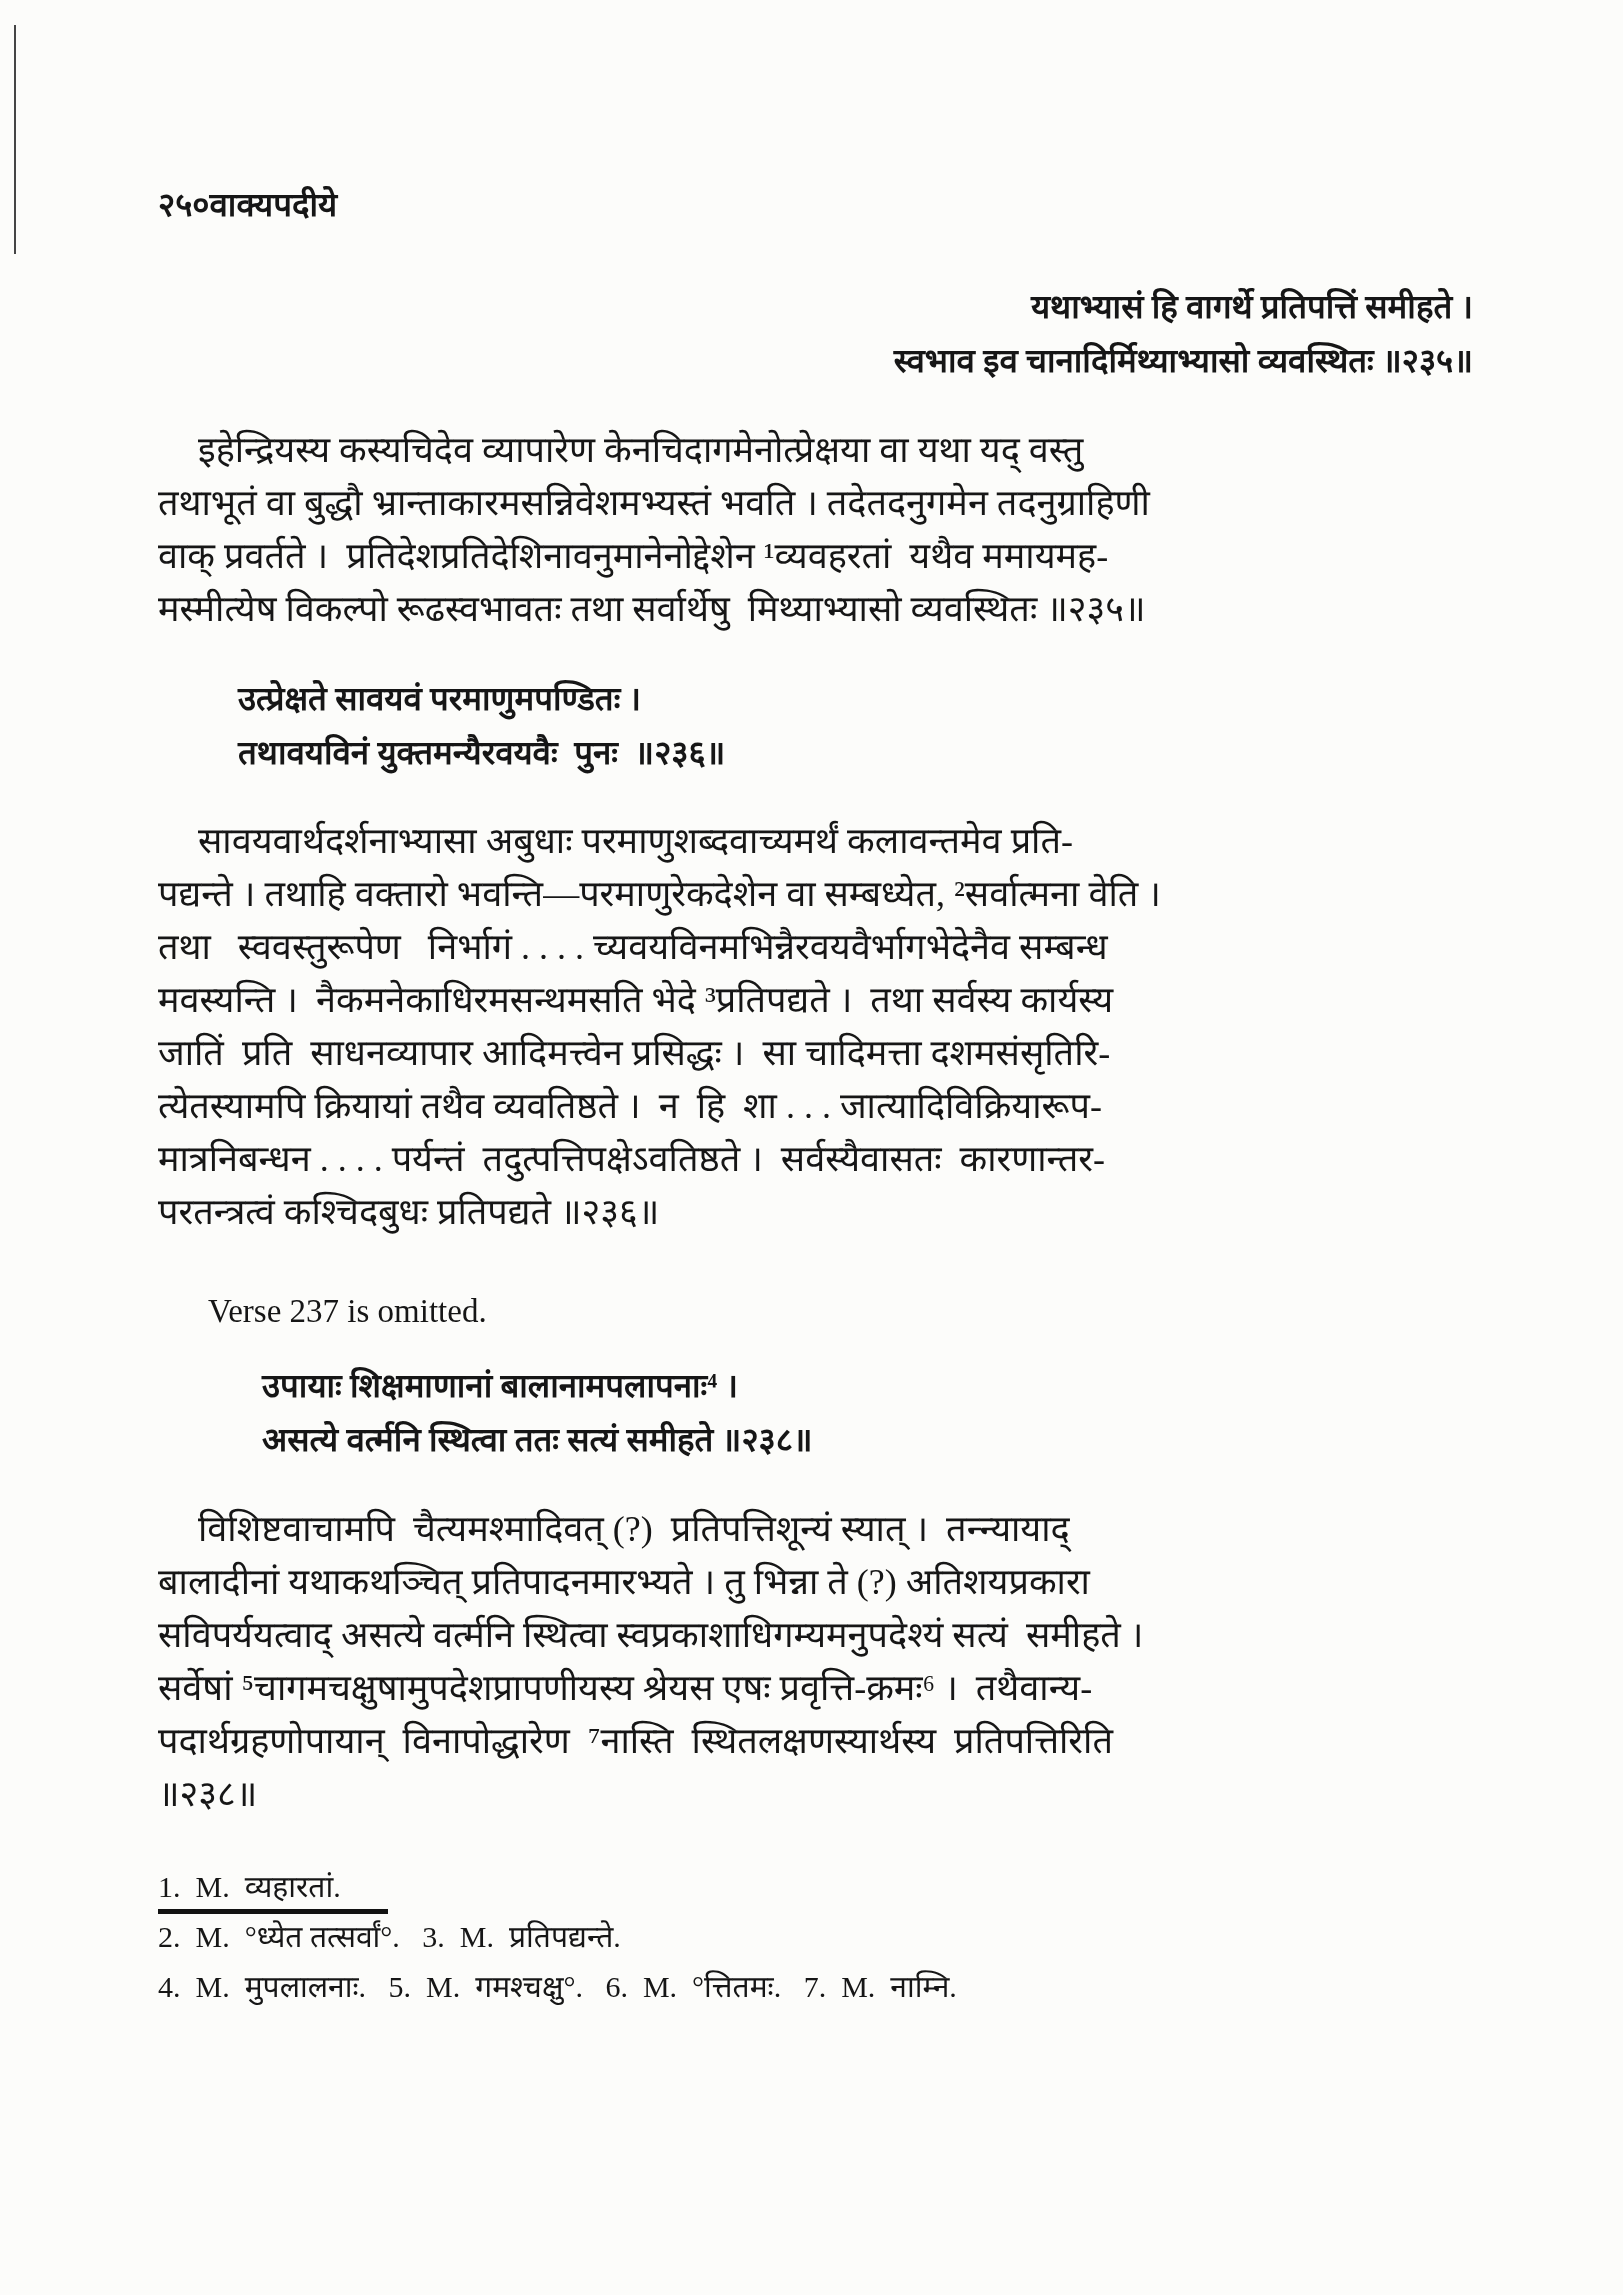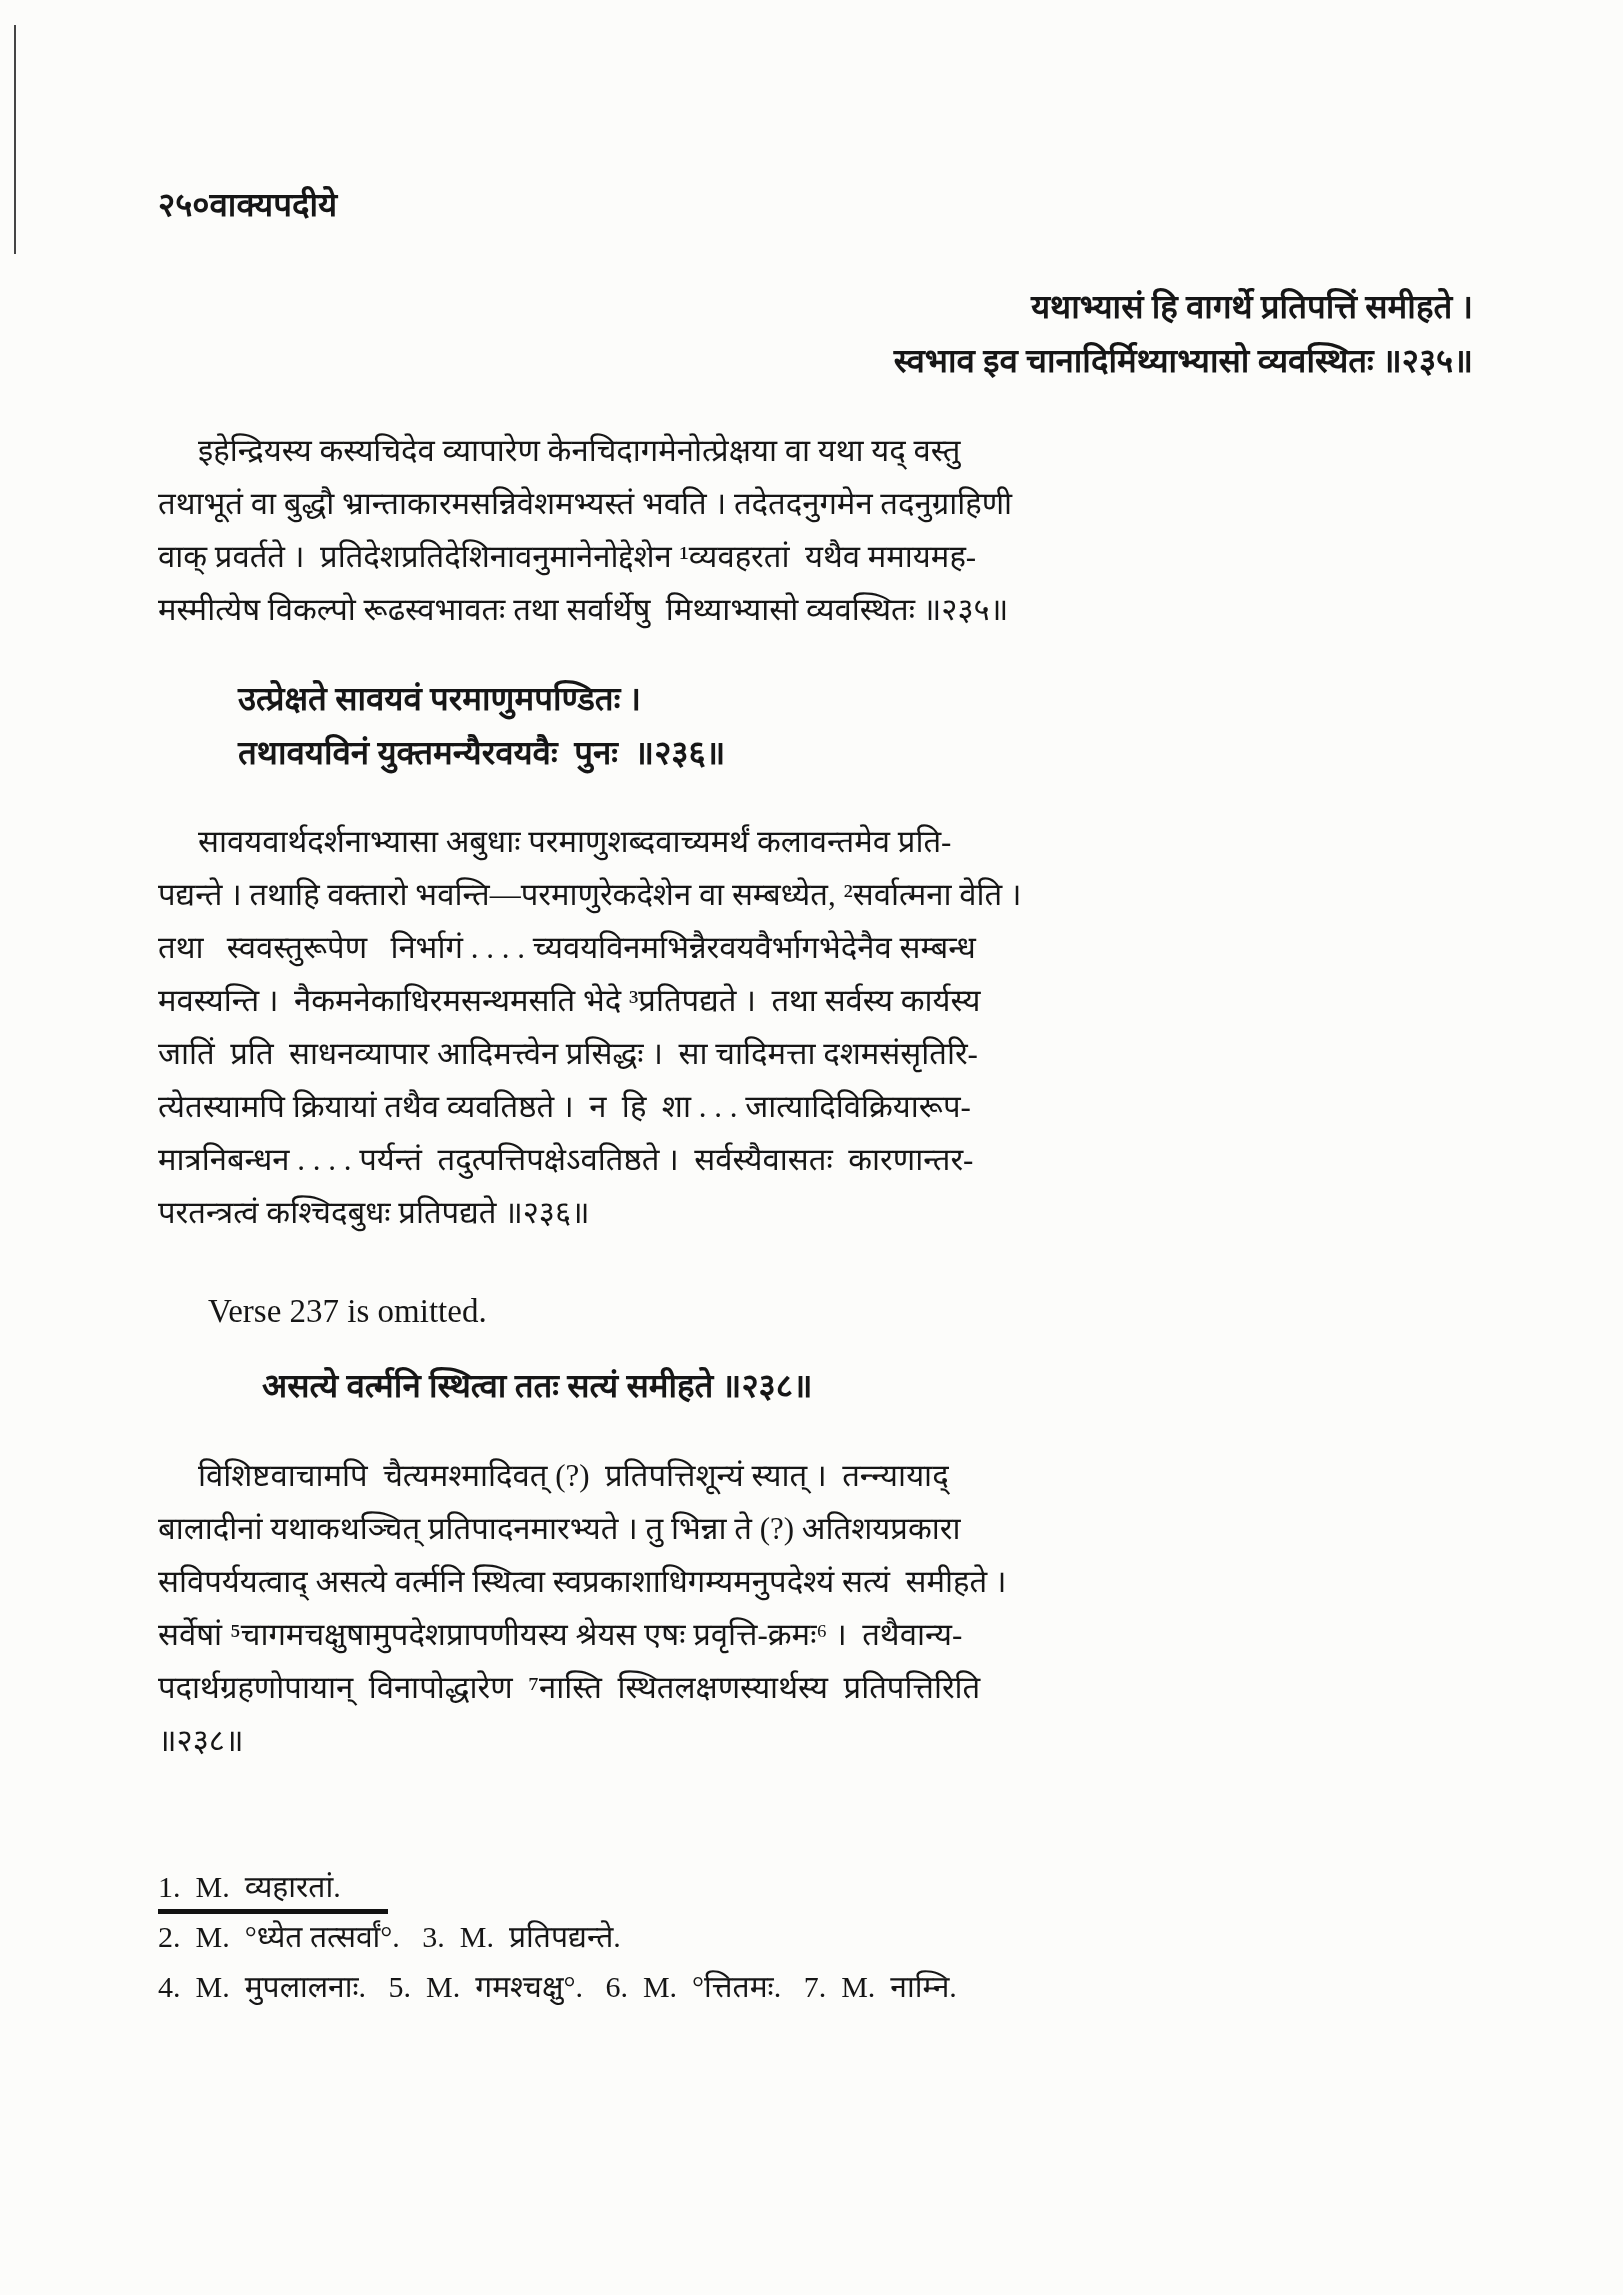--- a/index.html
+++ b/index.html
@@ -39,21 +39,21 @@
   .verse {
     font-weight: bold;
     font-size: 33px;
     line-height: 54px;
   }
   .v235 { margin: 55px 0 0 80px; text-align: right; }
   .v236 { margin: 36px 0 0 80px; }
   .v238 { margin: 21px 0 0 104px; }
 
   .para {
-    font-size: 31px;
+    font-size: 36px;
     line-height: 53px;
   }
   .p235 { margin-top: 36px; }
   .p236 { margin-top: 35px; }
   .p238 { margin-top: 36px; }
 
   .line { white-space: pre-wrap; }
   .line.indent { text-indent: 40px; }
 
   .omitted {
@@ -116,20 +116,21 @@
       <div class="line">मवस्यन्ति ।  नैकमनेकाधिरमसन्थमसति भेदे ³प्रतिपद्यते ।  तथा सर्वस्य कार्यस्य</div>
       <div class="line">जातिं  प्रति  साधनव्यापार आदिमत्त्वेन प्रसिद्धः ।  सा चादिमत्ता दशमसंसृतिरि-</div>
       <div class="line">त्येतस्यामपि क्रियायां तथैव व्यवतिष्ठते ।  न  हि  शा . . . जात्यादिविक्रियारूप-</div>
       <div class="line">मात्रनिबन्धन . . . . पर्यन्तं  तदुत्पत्तिपक्षेऽवतिष्ठते ।  सर्वस्यैवासतः  कारणान्तर-</div>
       <div class="line">परतन्त्रत्वं कश्चिदबुधः प्रतिपद्यते ॥२३६॥</div>
     </div>
 
     <div class="omitted">Verse 237 is omitted.</div>
 
     <div class="verse v238">
+      <div class="line">उपायाः शिक्षमाणानां बालानामपलापनाः⁴ ।</div>
       <div class="line">असत्ये वर्त्मनि स्थित्वा ततः सत्यं समीहते ॥२३८॥</div>
     </div>
 
     <div class="para p238">
       <div class="line indent">विशिष्टवाचामपि  चैत्यमश्मादिवत् (?)  प्रतिपत्तिशून्यं स्यात् ।  तन्न्यायाद्</div>
       <div class="line">बालादीनां यथाकथञ्चित् प्रतिपादनमारभ्यते । तु भिन्ना ते (?) अतिशयप्रकारा</div>
       <div class="line">सविपर्ययत्वाद् असत्ये वर्त्मनि स्थित्वा स्वप्रकाशाधिगम्यमनुपदेश्यं सत्यं  समीहते ।</div>
       <div class="line">सर्वेषां ⁵चागमचक्षुषामुपदेशप्रापणीयस्य श्रेयस एषः प्रवृत्ति-क्रमः⁶ ।  तथैवान्य-</div>
       <div class="line">पदार्थग्रहणोपायान्  विनापोद्धारेण  ⁷नास्ति  स्थितलक्षणस्यार्थस्य  प्रतिपत्तिरिति</div>
       <div class="line">॥२३८॥</div>

